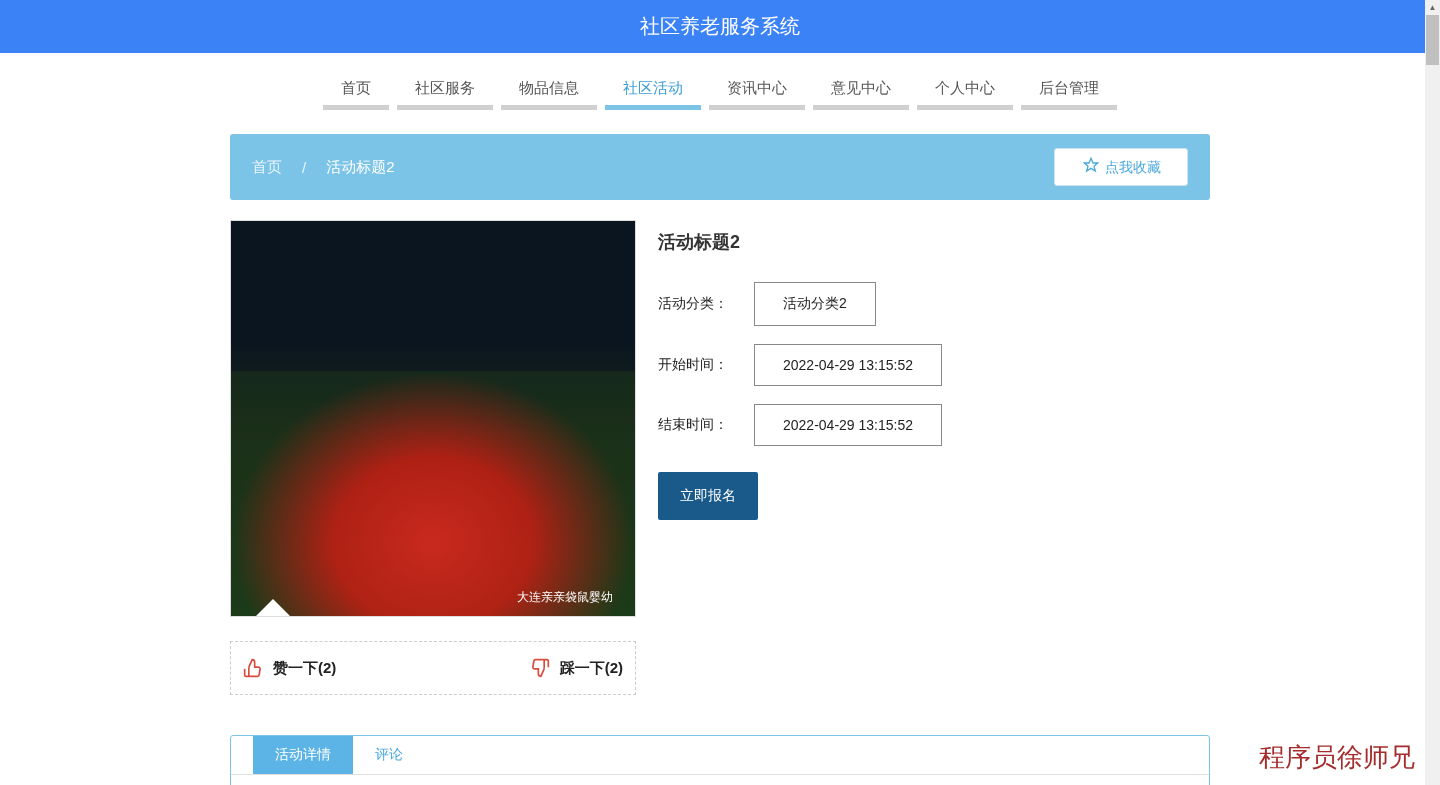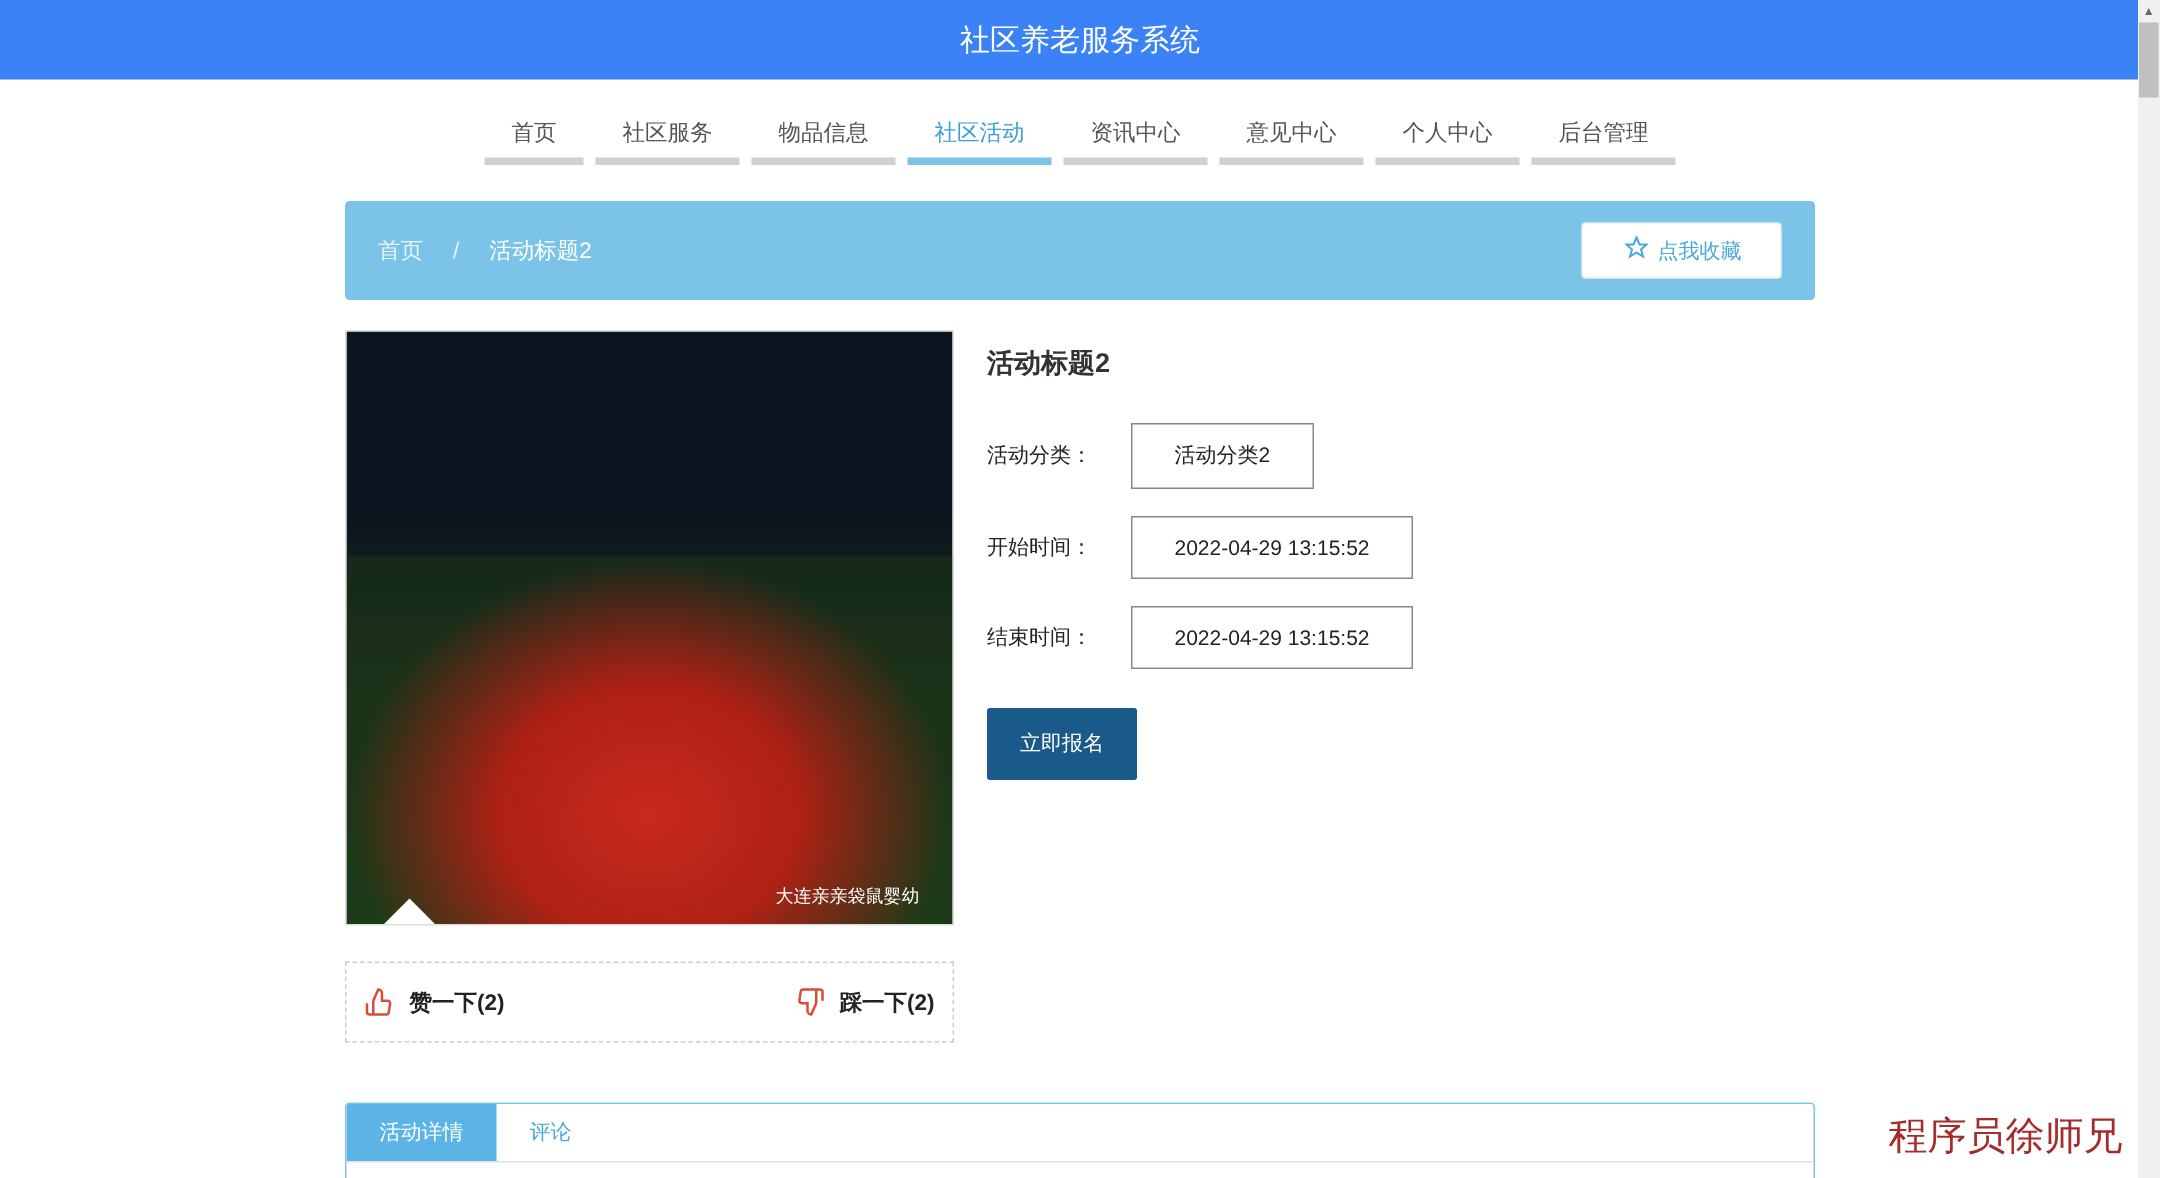--- a/index.html
+++ b/index.html
@@ -39,21 +39,21 @@
     .detail-title { font-size: 18px; font-weight: bold; margin-bottom: 28px; }
     .field-row { display: flex; align-items: center; margin-bottom: 18px; gap: 16px; }
     .field-label { width: 80px; color: #222; }
     .field-label::after { content: "："; }
     .field-box { border: 1px solid #888; padding: 12px 28px; min-width: 100px; color: #222; }
     .signup-btn { background: #1a5a8a; color: #fff; border: none; padding: 15px 22px; font-size: 14px; border-radius: 2px; cursor: pointer; margin-top: 8px; margin-left: 0; }
     
     .tabs-card { border: 1px solid #7bc4e8; border-radius: 3px; margin-top: 20px; overflow: hidden; }
     .tabs-header { display: flex; border-bottom: 1px solid #e0e0e0; }
     .tab-item { padding: 10px 22px; cursor: pointer; color: #4aa8dd; font-size: 14px; }
-    .tab-item.active { background: #5bb4e5; color: #fff; }
+    .tab-item.active { background: #5bb4e5; color: #fff; margin-left: 22px; }
     .tab-content { padding: 18px 18px 24px; color: #444; font-size: 13px; }
     
     .watermark { position: fixed; right: 25px; bottom: 10px; font-size: 26px; color: #a52c2c; font-family: "KaiTi", serif; pointer-events: none; }
     
     .scrollbar-mock { position: fixed; right: 0; top: 0; bottom: 0; width: 15px; background: #f0f0f0; }
     .scrollbar-thumb { position: absolute; left: 1px; right: 1px; top: 0; height: 50px; background: #c0c0c0; }
     .scrollbar-arrow-up { position: absolute; top: 0; left: 0; right: 0; height: 15px; display: flex; align-items: center; justify-content: center; font-size: 8px; color: #666; }
   </style>
 </head>
 <body>

